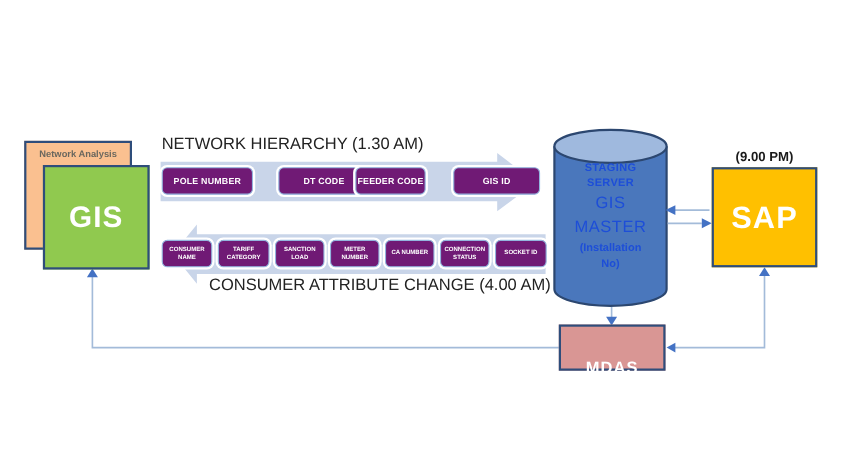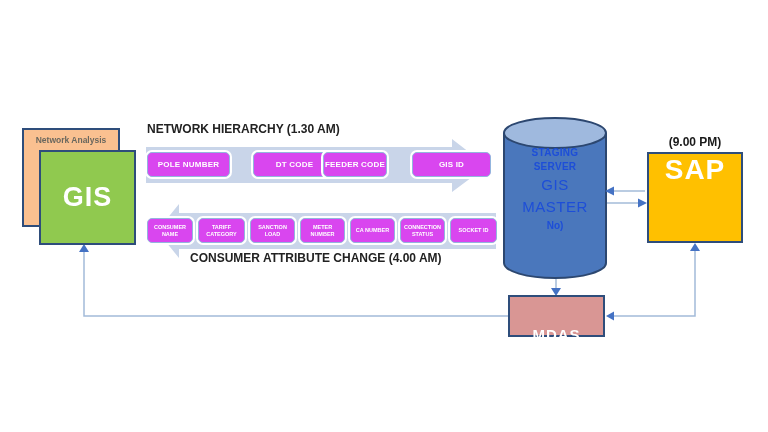--- a/index.html
+++ b/index.html
@@ -10,43 +10,43 @@
   
   .orange-box{position:absolute;left:22px;top:128px;width:98px;height:99px;
               background:#FAC090;border:2px solid #2E4D7B;box-sizing:border-box;}
   .orange-box .lbl{margin-top:5px;text-align:center;font-size:8.5px;font-weight:bold;color:#6a675e;}
   .green-box{position:absolute;left:39px;top:150px;width:97px;height:95px;
              background:#90C94F;border:2.5px solid #2E4D7B;box-sizing:border-box;
              display:flex;align-items:center;justify-content:center;}
   .green-box .lbl{color:#fff;font-size:27px;font-weight:bold;letter-spacing:1px;}
 
   
-  .flow-title{position:absolute;font-size:12px;font-weight:bold;color:#222;white-space:nowrap;}
+  .flow-title{position:absolute;font-size:15px;font-weight:normal;color:#222;white-space:nowrap;}
   .t-top{left:147px;top:122px;}
   .t-bottom{left:190px;top:251px;}
 
   
-  .nbox{position:absolute;background:#d946ef;border:1.4px solid #93B5DE;border-radius:5px;
+  .nbox{position:absolute;background:#701a75;border:1.4px solid #93B5DE;border-radius:5px;
         box-shadow:0 0 0 2px #ffffff;box-sizing:border-box;color:#fff;font-weight:bold;
         display:flex;align-items:center;justify-content:center;text-align:center;}
   .nbox.top{top:152px;height:25px;font-size:8px;letter-spacing:.2px;}
   .nbox.bottom{top:218px;height:25px;font-size:5.5px;line-height:1.2;padding:1px 3px;}
 
   
   .cyl-text{position:absolute;left:502px;top:146px;width:106px;text-align:center;color:#1d4ed8;}
   .cyl-sm{font-size:10px;line-height:14px;font-weight:600;letter-spacing:.3px;}
   .cyl-lg1{font-size:15px;line-height:21px;letter-spacing:.5px;}
   .cyl-lg2{font-size:15px;line-height:23px;letter-spacing:.5px;}
   .cyl-b{font-size:10px;line-height:15px;font-weight:bold;}
 
   
   .sap-time{position:absolute;left:647px;top:135px;width:96px;text-align:center;
             font-size:12px;font-weight:600;color:#1a1a1a;}
   .sap-box{position:absolute;left:647px;top:152px;width:96px;height:91px;background:#FFC000;
-           border:2.5px solid #2E4D7B;box-sizing:border-box;display:flex;align-items:flex-start;justify-content:center;}
+           border:2.5px solid #2E4D7B;box-sizing:border-box;display:flex;align-items:center;justify-content:center;}
   .sap-box .lbl{color:#fff;font-size:28px;font-weight:bold;letter-spacing:1px;}
   .mdas-box{position:absolute;left:508px;top:295px;width:97px;height:42px;background:#D99694;
             border:2.5px solid #2E4D7B;box-sizing:border-box;display:flex;align-items:center;justify-content:center;}
   .mdas-box .lbl{color:#fff;font-size:15px;font-weight:bold;letter-spacing:1px;margin-top:36px;}
 </style>
 </head>
 <body>
 
 <div class="stage">
 
@@ -108,20 +108,21 @@
   <div class="nbox bottom" style="left:400px;width:45px">CONNECTION STATUS</div>
   <div class="nbox bottom" style="left:450px;width:47px">SOCKET ID</div>
 
   <div class="flow-title t-bottom">CONSUMER ATTRIBUTE CHANGE (4.00 AM)</div>
 
   <div class="cyl-text">
     <div class="cyl-sm">STAGING</div>
     <div class="cyl-sm">SERVER</div>
     <div class="cyl-lg1">GIS</div>
     <div class="cyl-lg2">MASTER</div>
+    <div class="cyl-b">(Installation</div>
     <div class="cyl-b">No)</div>
   </div>
 
   <div class="sap-time">(9.00 PM)</div>
   <div class="sap-box">
     <div class="lbl">SAP</div>
   </div>
 
   <div class="mdas-box">
     <div class="lbl">MDAS</div>

